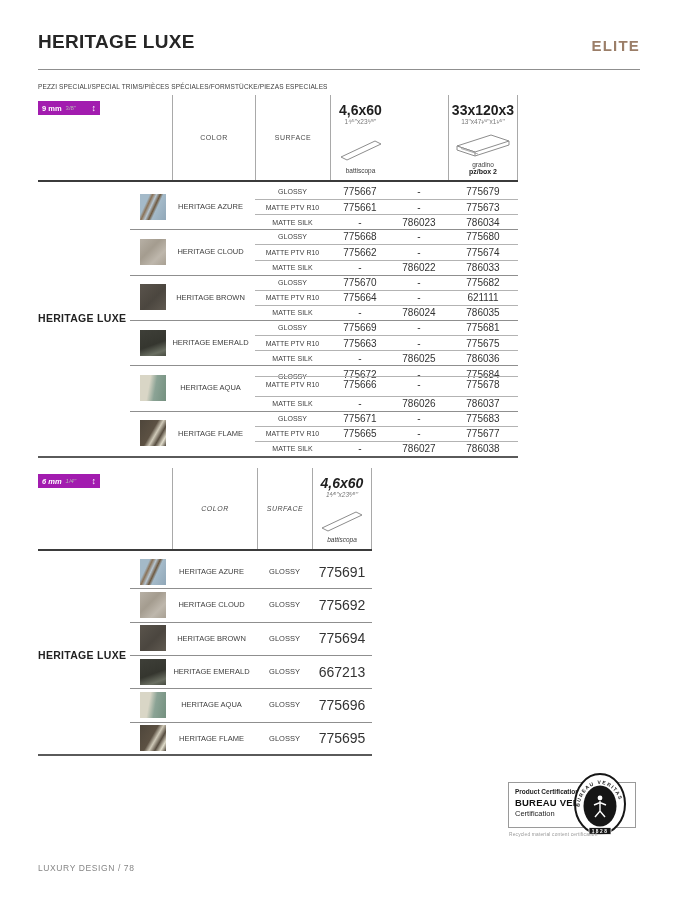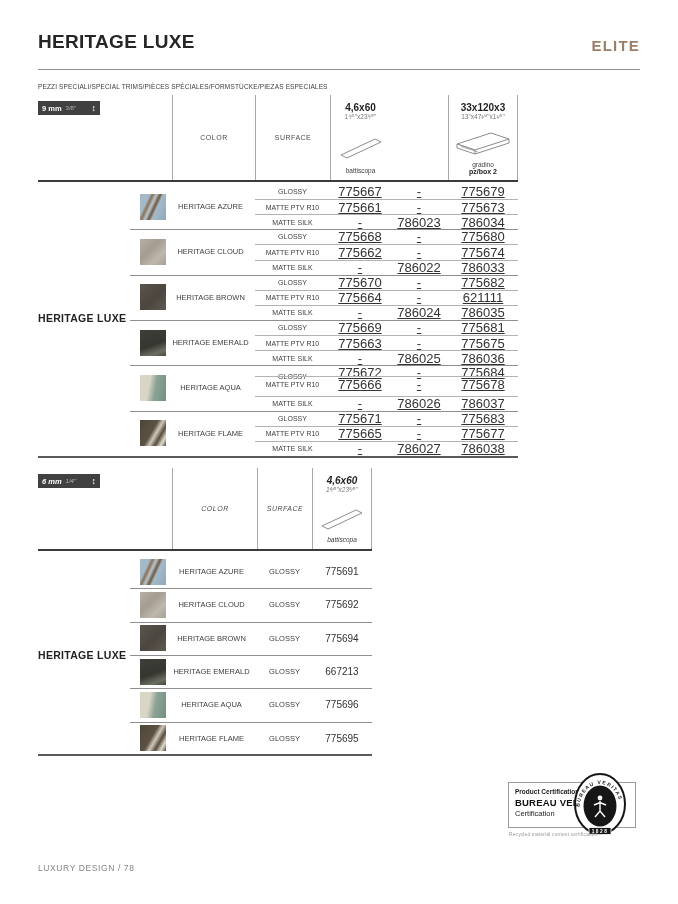--- a/index.html
+++ b/index.html
@@ -6,57 +6,57 @@
   body{width:678px;height:904px;position:relative;font-family:"Liberation Sans",sans-serif;color:#333;overflow:hidden;}
   .abs{position:absolute;}
 
   
   .page-title{left:38px;top:31px;font-size:19px;font-weight:bold;color:#262626;letter-spacing:.3px;}
   .brand{right:38px;top:37px;font-size:15px;font-weight:bold;color:#9b7e68;letter-spacing:1.2px;}
   .top-rule{left:38px;top:69px;width:602px;height:1px;background:#8f8f8f;}
   .subtitle{left:38px;top:83px;font-size:6.5px;color:#3c3c3c;letter-spacing:.15px;}
 
   
-  .badge{display:flex;align-items:center;background:#404040;height:14px;width:62px;padding:0 4px;box-sizing:border-box;gap:4px;}
+  .badge{display:flex;align-items:center;background:#a21caf;height:14px;width:62px;padding:0 4px;box-sizing:border-box;gap:4px;}
   .badge-mm{color:#fff;font-size:7.5px;font-weight:bold;white-space:nowrap;}
   .badge-imp{color:#b5b5b5;font-size:6px;white-space:nowrap;}
   .badge-arrow{color:#fff;font-size:9px;margin-left:auto;line-height:1;}
 
   
   .thead{box-sizing:border-box;border-bottom:2px solid #3b3b3b;}
   .hcol{position:absolute;top:0;height:100%;border-left:1px solid #a9a9a9;box-sizing:border-box;
         display:flex;flex-direction:column;align-items:center;}
   .hcol.last{border-right:1px solid #a9a9a9;}
   .hcol-label{margin:auto 0;font-size:7px;color:#4a4a4a;letter-spacing:.5px;}
-  .sz-metric{margin-top:7px;font-size:10px;font-weight:bold;color:#1f1f1f;}
+  .sz-metric{margin-top:7px;font-size:14px;font-weight:bold;color:#1f1f1f;}
   .sz-imp{margin-top:0;font-size:6.5px;color:#777;}
   .sz-icon{margin-top:6px;}
   .sz-spacer{flex:1;}
   .sz-cap{font-size:6.5px;color:#3d3d3d;}
   .sz-capb{font-size:7px;font-weight:bold;color:#222;margin-bottom:5px;}
   .sz-cap.only{margin-bottom:6px;}
 
   
   .t1-group{position:relative;height:45.33px;}
   .gsep{position:absolute;left:92px;right:0;top:0;height:1px;background:#8f8f8f;}
   .bottom-rule{position:absolute;left:0;right:0;height:1.5px;background:#5a5a5a;}
   .swatch{position:absolute;left:102px;top:50%;transform:translateY(-50%);width:26px;height:26px;}
   .cname{position:absolute;left:128px;width:89px;top:0;height:100%;display:flex;align-items:center;justify-content:center;
          font-size:7.5px;color:#3d3d3d;text-align:center;}
   .t1-row{position:absolute;left:217px;width:263px;height:15.1px;display:flex;align-items:center;box-sizing:border-box;}
   .t1-row.rline{border-top:1px solid #b3b3b3;}
   .cell{text-align:center;}
   .surf{width:75px;font-size:7px;color:#3d3d3d;}
   .c0{width:60px;} .c1{width:58px;} .c2{width:70px;}
-  .code{font-size:13px;color:#333;text-decoration:underline;}
+  .code{font-size:10px;color:#333;}
 
   .t2-row{position:relative;height:33.33px;}
   .t2-cname{position:absolute;left:128px;width:91px;top:0;height:100%;display:flex;align-items:center;justify-content:center;font-size:7.5px;color:#3d3d3d;}
   .t2-surf{position:absolute;left:219px;width:55px;top:0;height:100%;display:flex;align-items:center;justify-content:center;font-size:7.5px;color:#3d3d3d;}
-  .t2-code{position:absolute;left:274px;width:60px;top:0;height:100%;display:flex;align-items:center;justify-content:center;font-size:10px;color:#333;}
+  .t2-code{position:absolute;left:274px;width:60px;top:0;height:100%;display:flex;align-items:center;justify-content:center;font-size:14px;color:#333;}
 
   .side-label{font-size:10.5px;font-weight:bold;color:#222;letter-spacing:.3px;}
 
   
   .bv-box{position:absolute;left:0;top:0;width:128px;height:46px;border:1px solid #9a9a9a;box-sizing:border-box;padding:5px 0 0 6px;}
   .bv-l1{font-size:6.5px;font-weight:bold;color:#1d1d1d;}
   .bv-l2{font-size:9.5px;font-weight:bold;color:#111;margin-top:2px;letter-spacing:.2px;}
   .bv-l3{font-size:7.5px;color:#1d1d1d;margin-top:1px;}
   .bv-note{position:absolute;left:1px;top:50px;font-size:4.8px;color:#999;letter-spacing:.2px;}
   .bv-seal{position:absolute;left:64px;top:-11px;}

